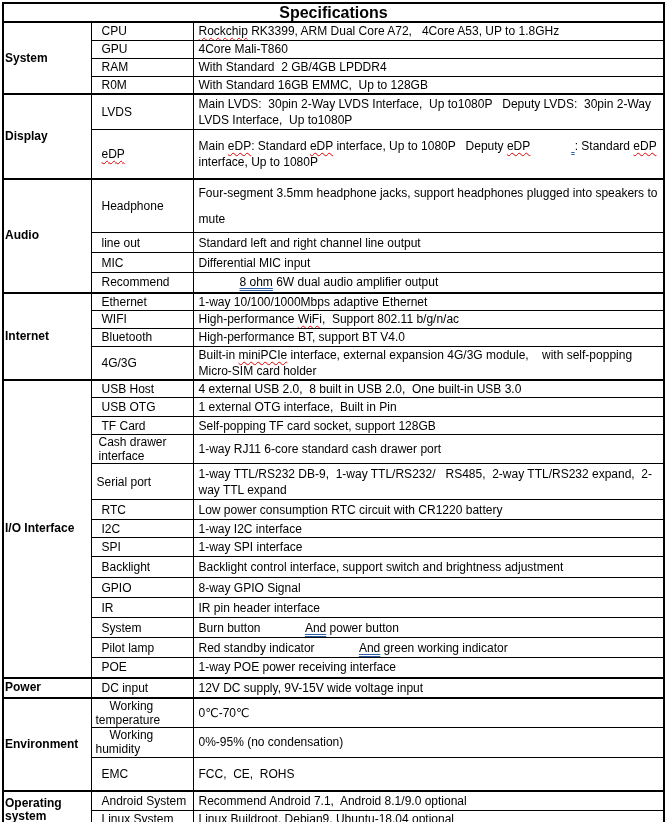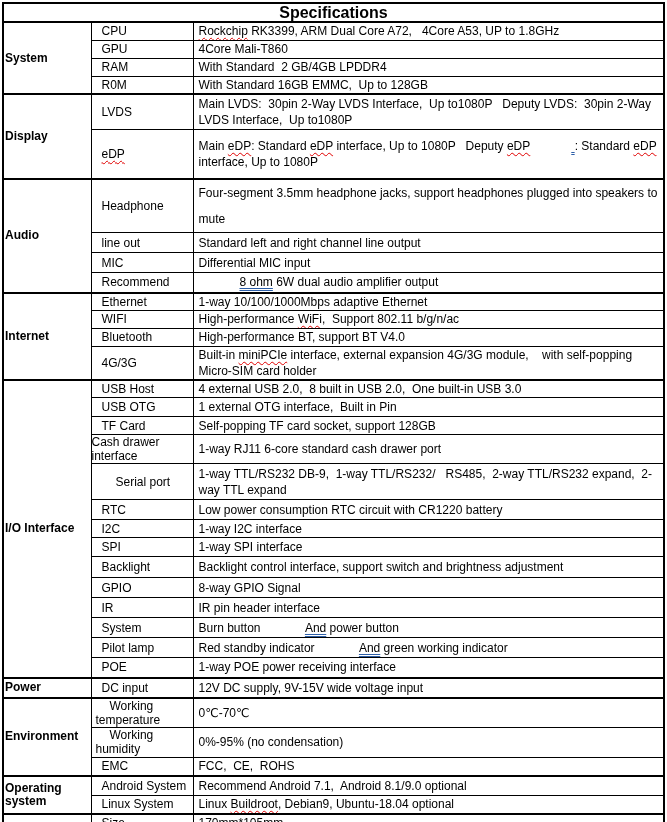--- a/index.html
+++ b/index.html
@@ -4,23 +4,23 @@
 <style>
   html,body{margin:0;padding:0;background:#ffffff;}
   body{width:667px;font-family:"Liberation Sans","DejaVu Sans",sans-serif;color:#000;}
   .wrap{padding:2px 2px 0 2px;}
   table{border-collapse:collapse;width:663px;table-layout:fixed;border:2px solid #000;}
   td{border:1px solid #000;font-size:12px;vertical-align:middle;overflow:hidden;}
   tr.sb td{border-top:2px solid #000;}
   td.title{font-weight:bold;font-size:16px;text-align:center;padding:0;line-height:17px;}
   td.cat{font-weight:bold;text-align:left;padding:0 1px;line-height:13px;}
   td.lbl{padding:0 2px 0 10px;line-height:14px;margin-top:32px;}
-  td.lbl.tight{padding-left:0;}
+  td.lbl.tight{padding-left:7px;}
   td.lbl.fli{padding-left:4px;text-indent:14px;}
-  td.lbl.ind16{padding-left:24px;}
+  td.lbl.ind16{padding-left:5px;}
   td.desc{padding:0 3px 0 5px;line-height:16px;white-space:pre-wrap;word-wrap:break-word;}
   td.desc.tall{line-height:26px;margin-top:20px;}
   .m-spell{text-decoration-line:underline;text-decoration-style:wavy;text-decoration-color:#e00000;text-decoration-thickness:1px;text-underline-offset:2px;}
   .m-grammar{text-decoration-line:underline;text-decoration-style:double;text-decoration-color:#2d5fa8;text-decoration-thickness:1px;text-underline-offset:2px;margin-left:41px;}
 </style>
 </head>
 <body>
 
 <div class="wrap">
 <table>
@@ -165,21 +165,21 @@
 
   <tr class="sb" style="height:29px">
     <td class="cat" rowspan="3">Environment</td>
     <td class="lbl fli">Working temperature</td>
     <td class="desc"><span>0℃-70℃</span></td>
   </tr>
   <tr style="height:30px">
     <td class="lbl fli">Working humidity</td>
     <td class="desc"><span>0%-95% (no condensation)</span></td>
   </tr>
-  <tr style="height:19px">
+  <tr style="height:34px">
     <td class="lbl">EMC</td>
     <td class="desc"><span>FCC,  CE,  ROHS</span></td>
   </tr>
 
   <tr class="sb" style="height:19px">
     <td class="cat" rowspan="2">Operating system</td>
     <td class="lbl">Android System</td>
     <td class="desc"><span>Recommend Android 7.1,  Android 8.1/9.0 optional</span></td>
   </tr>
   <tr style="height:19px">

